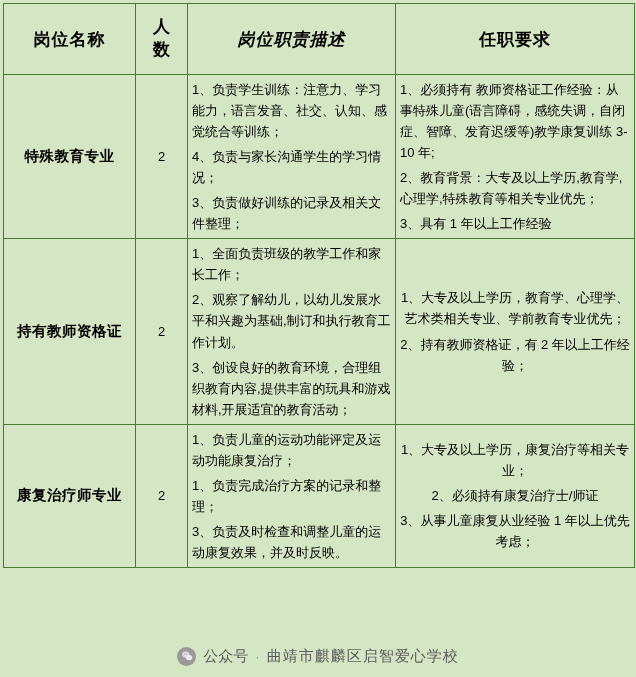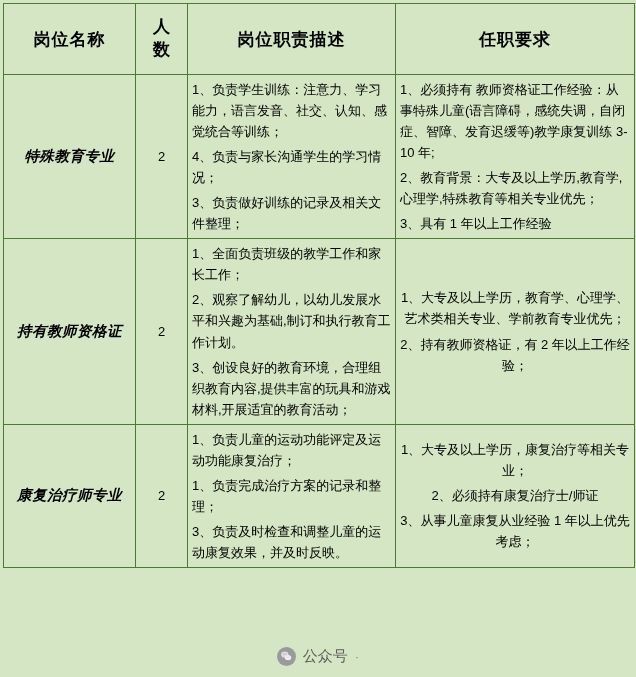--- a/index.html
+++ b/index.html
@@ -36,36 +36,35 @@
   }
   thead th {
     font-weight: bold;
     font-size: 17px;
     text-align: center;
     height: 70px;
     letter-spacing: 1px;
   }
   .col-name   { width: 131px; }
   .col-count  { width: 51px; }
-  .col-duty   { width: 207px; }
+  .col-duty   { width: 207px; font-style: italic; }
   .col-req    { width: 238px; }
   th.col-count {
     line-height: 1.35;
   }
   th.col-count .stack {
     display: block;
     width: 1em;
     margin: 0 auto;
   }
   td.name {
     text-align: center;
     font-weight: bold;
     font-size: 14.5px;
     letter-spacing: 0.5px;
-    font-style: italic;
   }
   td.count {
     text-align: center;
     font-size: 13px;
   }
   td.cell-text {
     font-size: 13px;
     line-height: 1.62;
     padding: 8px 9px 8px 10px;
     vertical-align: middle;
@@ -182,15 +181,16 @@
         <ellipse cx="16" cy="15" rx="6.5" ry="5.2" fill="#efefef"></ellipse>
         <path d="M20.5 19.5 L18.4 18.4 L19.4 21.3 Z" fill="#efefef"></path>
         <circle cx="7.2" cy="8" r="1" fill="#9a9a9a"></circle>
         <circle cx="11.6" cy="8" r="1" fill="#9a9a9a"></circle>
         <circle cx="14" cy="14.2" r="0.85" fill="#9a9a9a"></circle>
         <circle cx="18" cy="14.2" r="0.85" fill="#9a9a9a"></circle>
       </svg>
     </span>
     <span class="wx-label">公众号</span>
     <span class="dot">·</span>
+    <span class="wx-name">曲靖市麒麟区启智爱心学校</span>
   </div>
 
 </div>
 
 </body></html>

